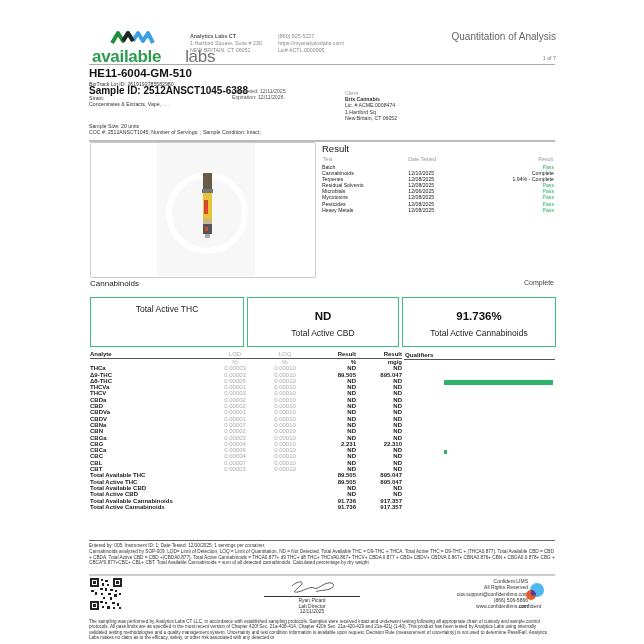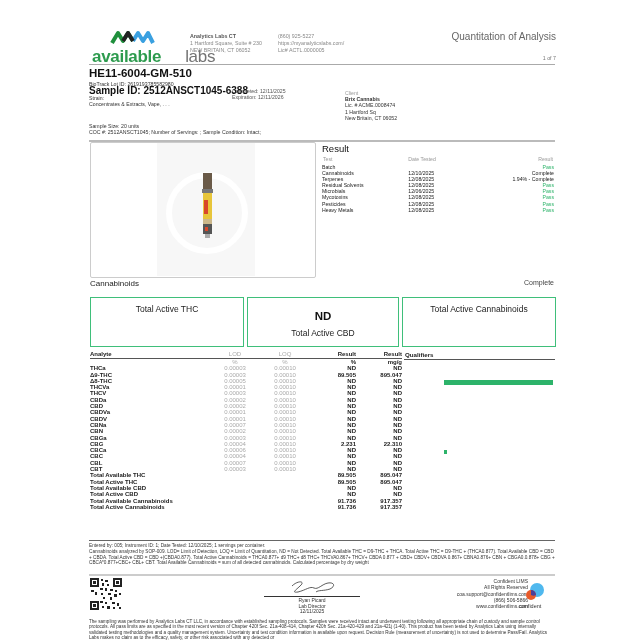--- a/index.html
+++ b/index.html
@@ -165,20 +165,21 @@
 <div class="abs section-status">Complete</div>
 
 <div class="kbox" style="left:90px;width:152px;">
   <div class="l">Total Active THC</div>
 </div>
 <div class="kbox" style="left:247px;width:150px;">
   <div class="v">ND</div>
   <div class="l">Total Active CBD</div>
 </div>
 <div class="kbox" style="left:402px;width:152px;">
+  <div class="v">91.736%</div>
   <div class="l">Total Active Cannabinoids</div>
 </div>
 
 <table class="an" id="an-table">
   <colgroup>
       <col style="width:120px">
       <col style="width:50px">
       <col style="width:50px">
       <col style="width:46px">
       <col style="width:46px">

